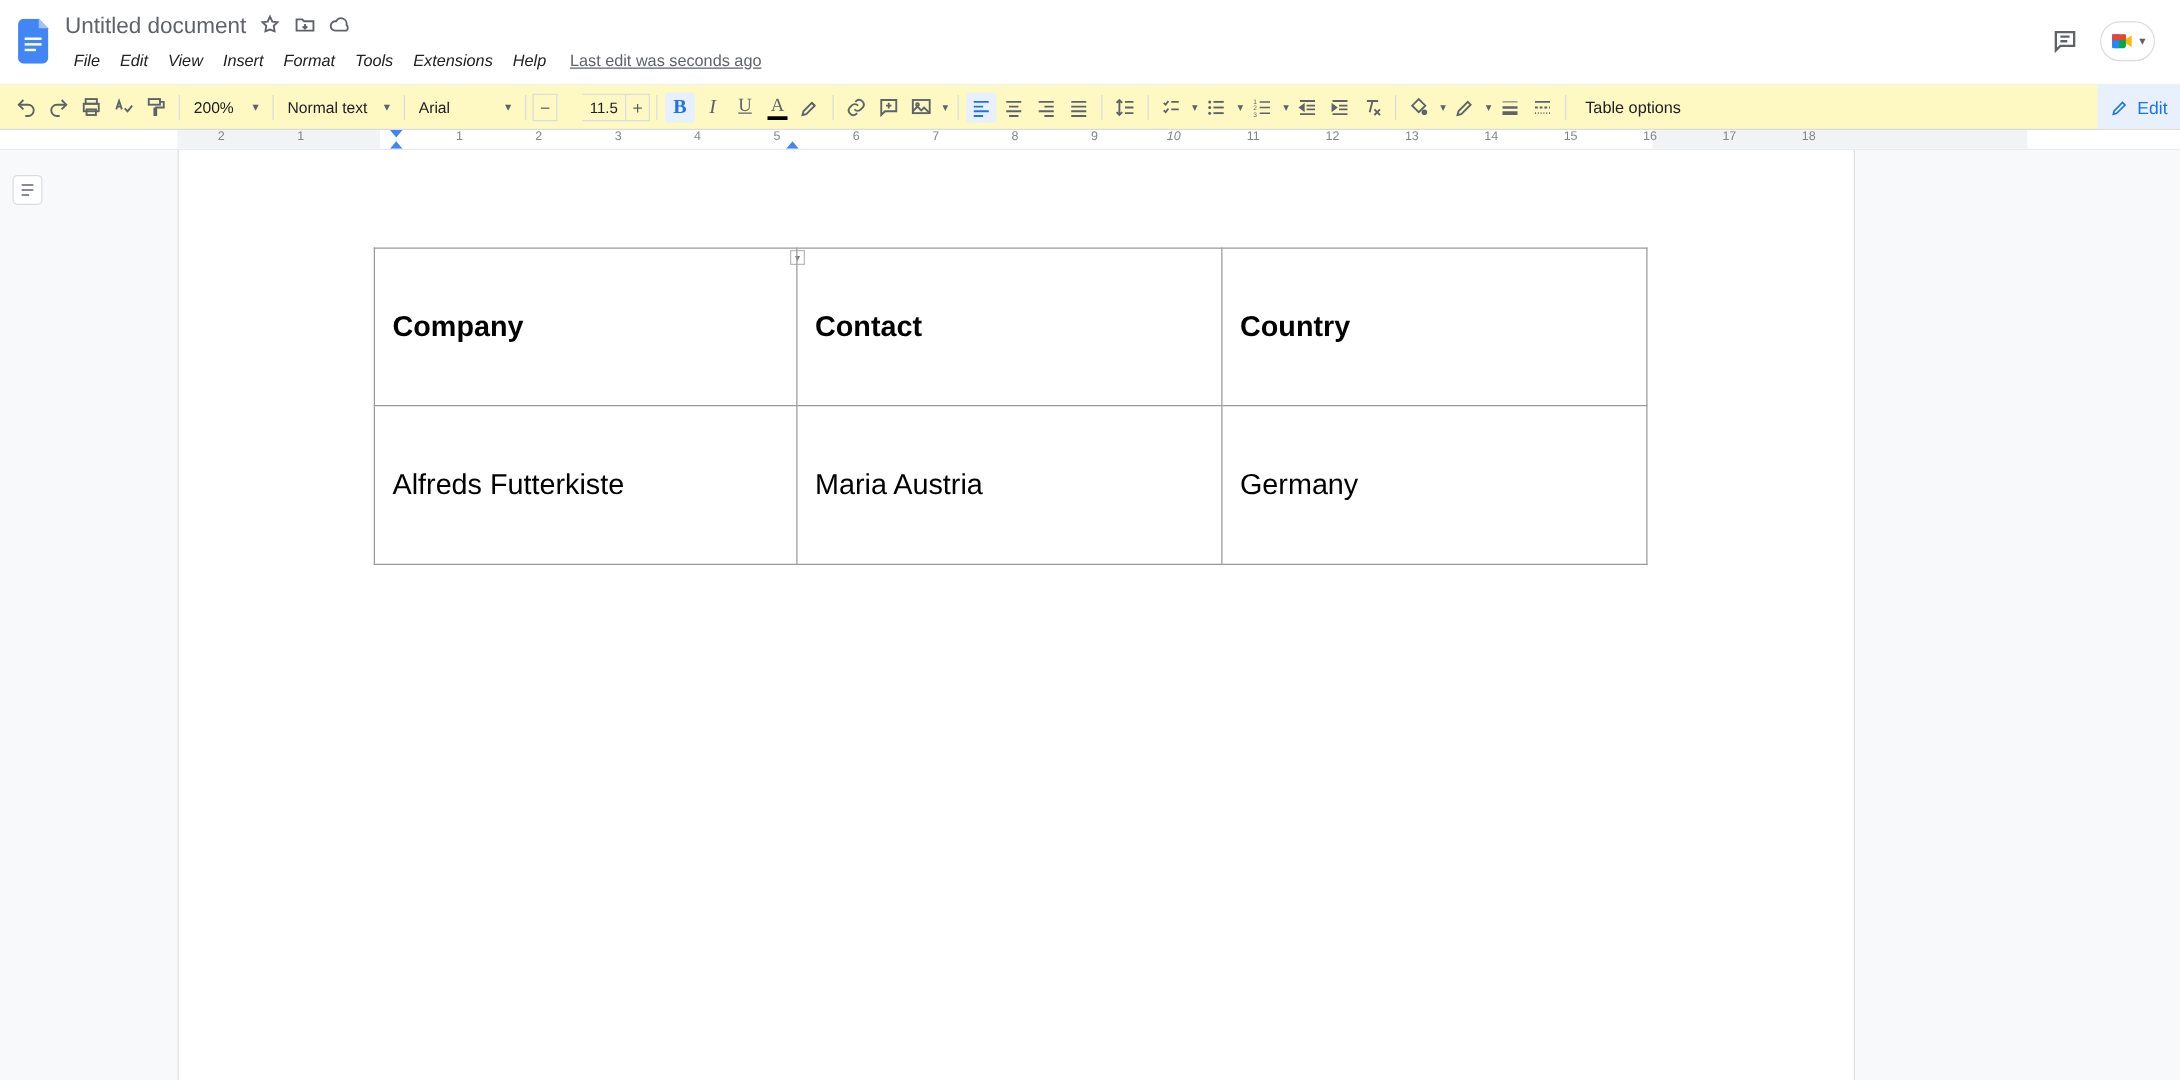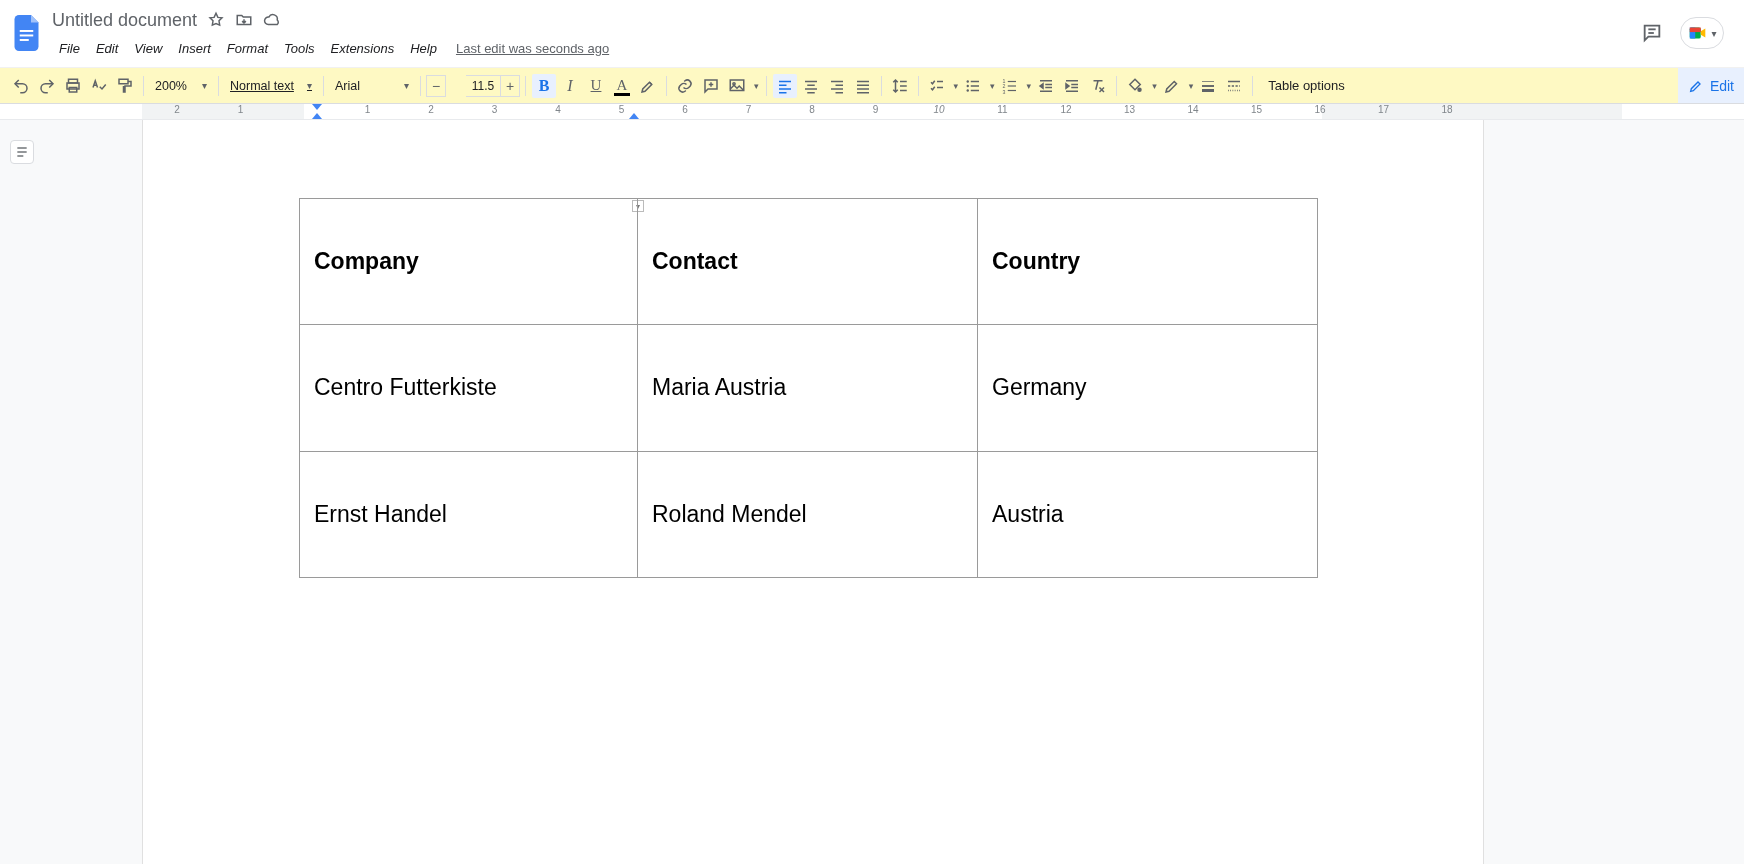--- a/index.html
+++ b/index.html
@@ -59,21 +59,21 @@
   .tb-btn.active { background: #e8f0fe; color: #1a73e8; }
   .tb-btn svg { width: 18px; height: 18px; }
   .tb-dd { display:flex; align-items:center; cursor:pointer; color:#5f6368; padding: 0 2px; }
   .tb-dd .tri { font-size: 9px; margin-left: 2px; }
   .zoom-box, .style-box, .font-box {
     display: flex; align-items: center; justify-content: space-between;
     height: 24px; font-size: 12.5px; color: #202124;
     padding: 0 6px; cursor: pointer;
   }
   .zoom-box { width: 64px; }
-  .style-box { width: 94px; text-decoration: underline; }
+  .style-box { width: 94px; }
   .font-box { width: 86px; }
   .fontsize-box { display:flex; align-items:center; }
   .fontsize-box .minus, .fontsize-box .plus {
     width:20px;height:22px;display:flex;align-items:center;justify-content:center;
     border:1px solid #dadce0;color:#5f6368;cursor:pointer;font-size:14px;
   }
   .fontsize-box .val {
     width:34px;height:22px;border-top:1px solid #dadce0;border-bottom:1px solid #dadce0;
     display:flex;align-items:center;justify-content:center;font-size:12px;color:#202124;margin-left:20px;
   }
@@ -538,25 +538,20 @@
           <col style="width:340px">
           <col style="width:340px">
         </colgroup>
       <tbody>
           <tr class="head">
         <td>Company</td>
         <td>Contact</td>
         <td>Country</td>
       </tr>
       <tr>
-        <td>Centro Futterkiste</td>
+        <td>Alfreds Futterkiste</td>
         <td>Maria Austria</td>
         <td>Germany</td>
       </tr>
-      <tr>
-        <td>Ernst Handel</td>
-        <td>Roland Mendel</td>
-        <td>Austria</td>
-      </tr>
     </tbody>
       </table>
   </div>
 </div>
 
 </body></html>

